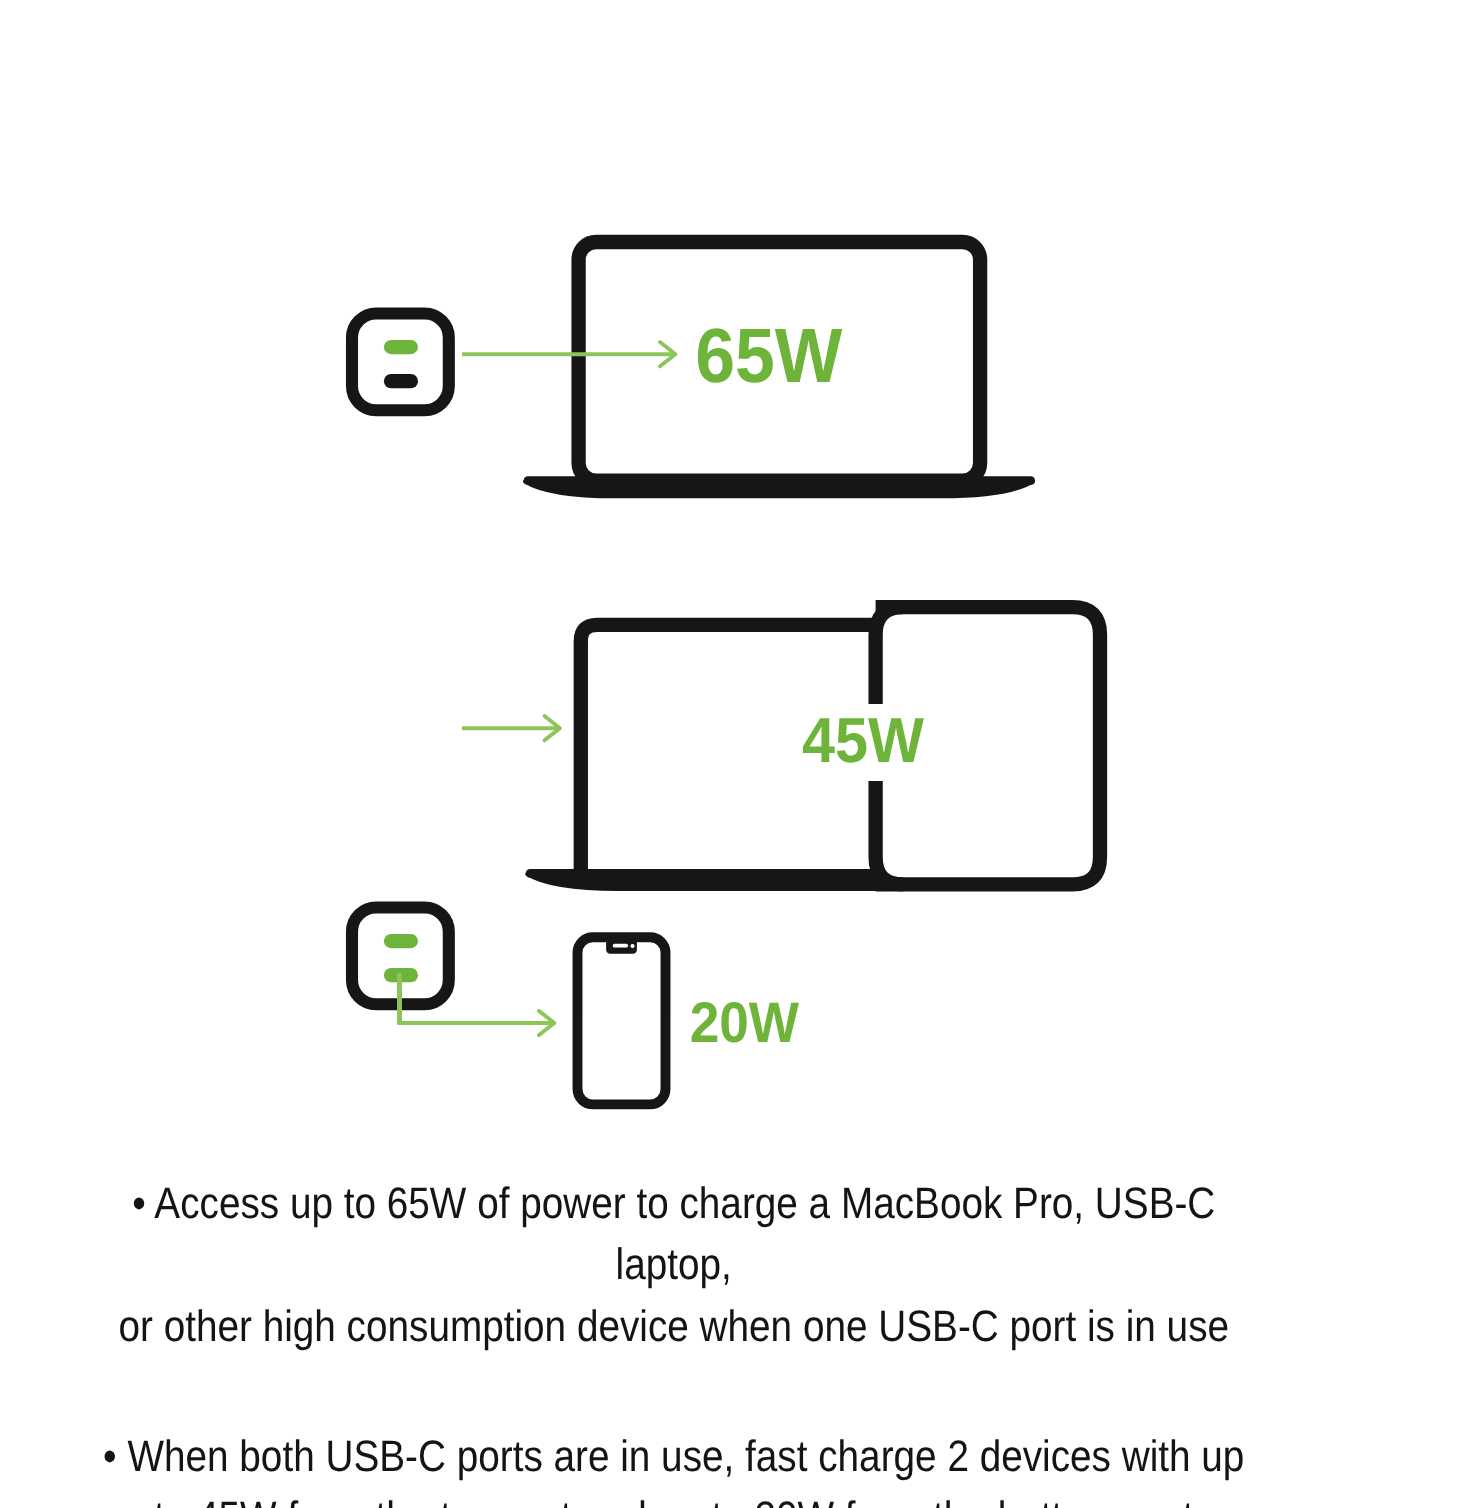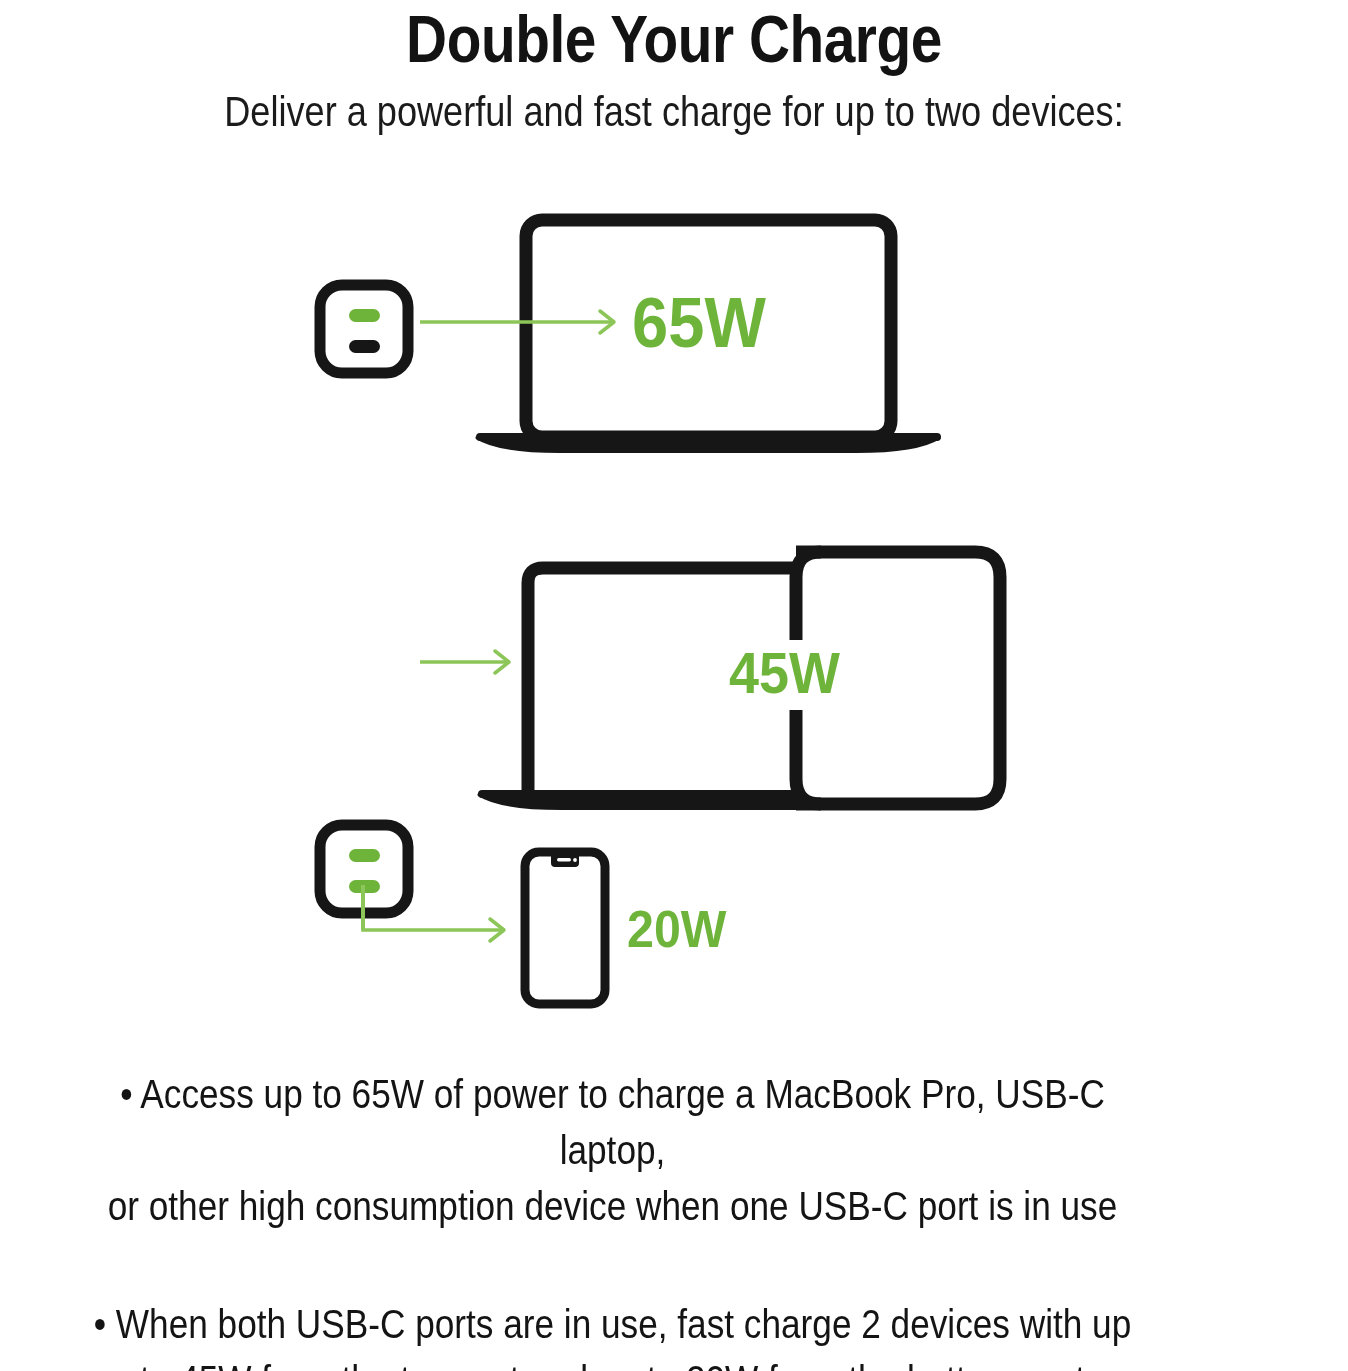--- a/index.html
+++ b/index.html
@@ -86,24 +86,20 @@
     white-space: pre-line;
   }
   .bullet-1 { padding-top: 0px; }
   .bullet-2 { padding-top: 62px; }
 </style>
 </head>
 <body>
 
 <div class="page">
 
-  <div class="header">
-    <h1 class="title">Double Your Charge</h1>
-    <p class="subtitle">Deliver a powerful and fast charge for up to two devices:</p>
-  </div>
 
   <div class="diagram">
     <svg width="1348" height="870" viewBox="0 0 1348 870" xmlns="http://www.w3.org/2000/svg">
 
       <g>
 
         <g>
           <rect x="526" y="35" width="365" height="217" rx="16" ry="16" fill="#ffffff" stroke="#161616" stroke-width="13"></rect>
 
           <path d="M 479 251

